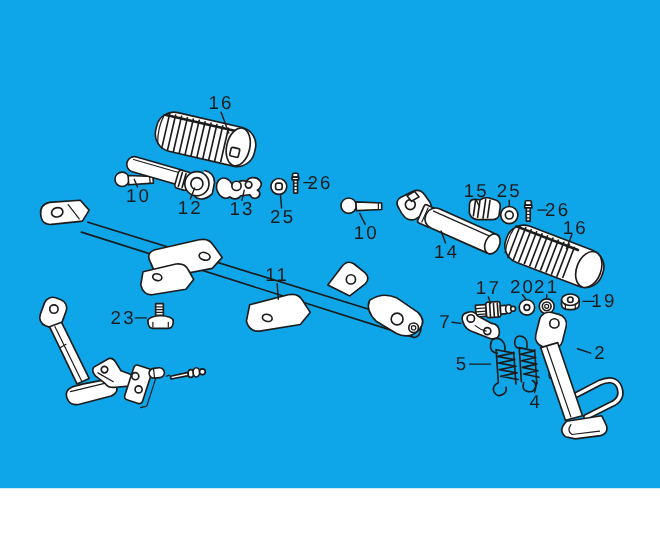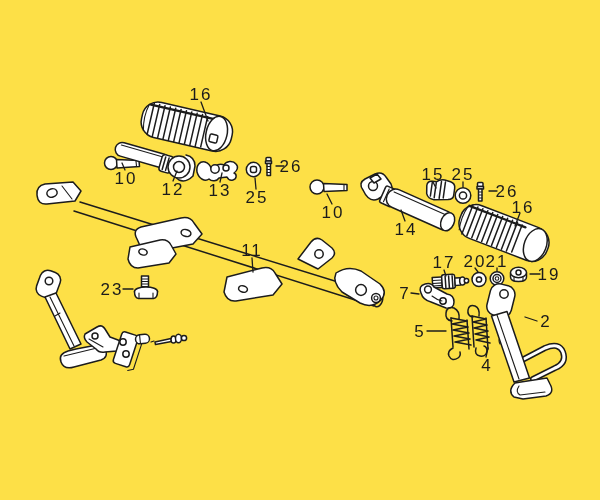--- a/index.html
+++ b/index.html
@@ -1,16 +1,16 @@
 <!DOCTYPE html>
 <html><head>
 <meta charset="utf-8">
 <style>
   html,body{margin:0;padding:0;background:#ffffff;}
-  .stage{position:relative;width:600px;height:500px;background:#fde047;overflow:hidden;text-align:center;}
+  .stage{position:relative;width:600px;height:444px;background:#0ea5e9;overflow:hidden;text-align:center;}
   svg{display:block;}
   .ink{stroke:#1c1c1c;fill:none;stroke-width:1.5;stroke-linecap:round;stroke-linejoin:round;}
   .inkf{stroke:#1c1c1c;fill:#ffffff;stroke-width:1.5;stroke-linecap:round;stroke-linejoin:round;}
   .thin{stroke-width:1.1;}
   .thick{stroke-width:2.3;}
   .lead{stroke:#1c1c1c;stroke-width:1.3;fill:none;stroke-linecap:round;}
   .tube{stroke:#1c1c1c;stroke-width:6;fill:none;stroke-linecap:round;stroke-linejoin:round;}
   .tube2{stroke:#ffffff;stroke-width:3;fill:none;stroke-linecap:round;stroke-linejoin:round;}
   .lbl{font-family:"Liberation Sans",sans-serif;font-size:17px;fill:#1b1b1b;letter-spacing:2px;}
 </style>

